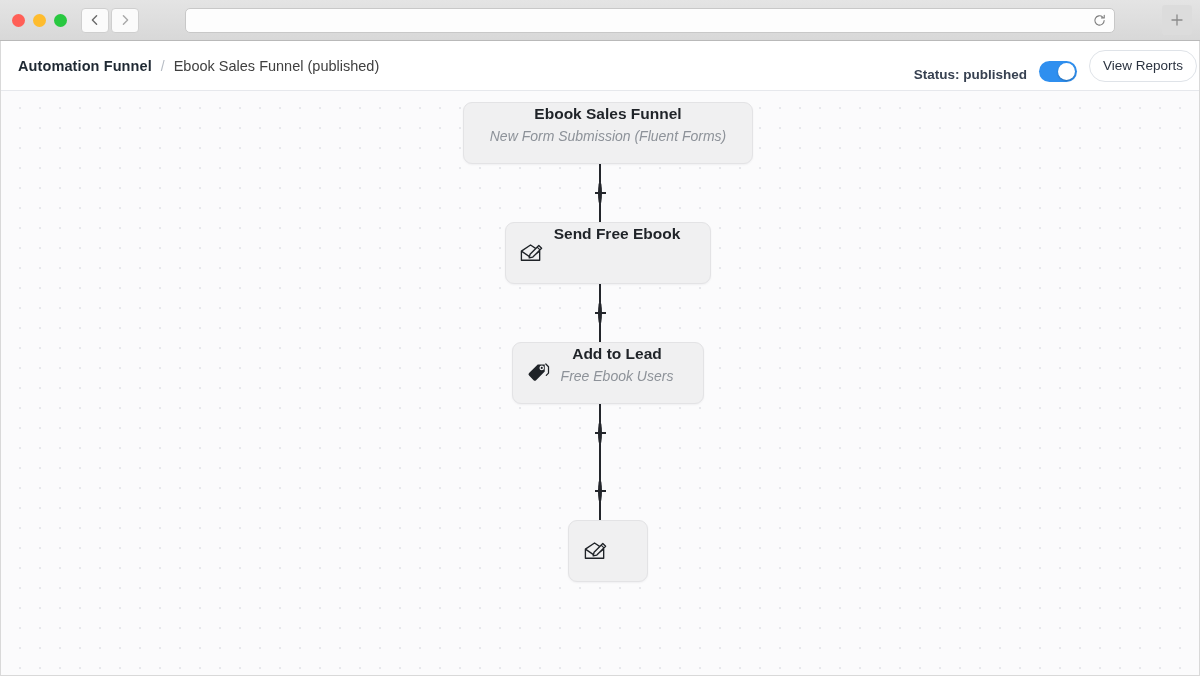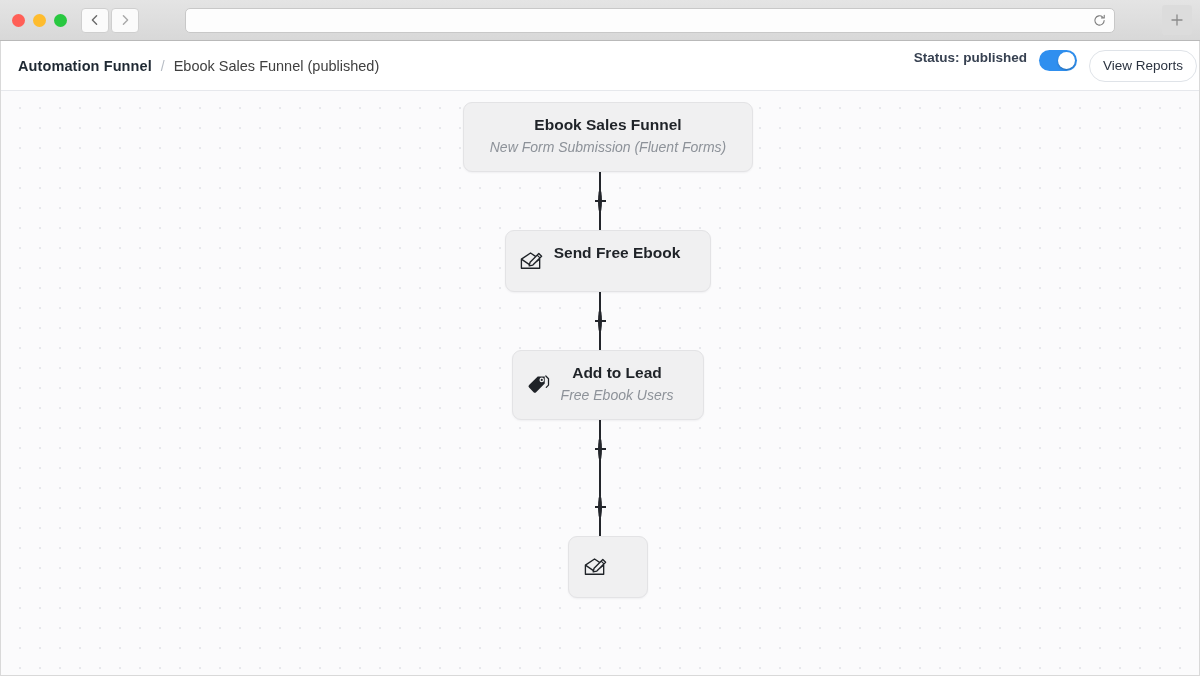--- a/index.html
+++ b/index.html
@@ -87,21 +87,21 @@
     padding: 0 2px 0 17px;
   }
   .breadcrumb { display: flex; align-items: center; gap: 9px; }
   .bc-root {
     font-size: 14.5px; font-weight: bold; color: #1f2933;
     letter-spacing: .1px;
   }
   .bc-sep { font-size: 14px; color: #b6bcc4; }
   .bc-current { font-size: 14.5px; color: #404040; }
 
-  .header-right { margin-left: auto; display: flex; align-items: flex-start; gap: 12px; }
+  .header-right { margin-left: auto; display: flex; align-items: flex-end; gap: 12px; }
   .status-label { font-size: 13.5px; font-weight: bold; color: #374151; }
   .toggle {
     width: 38px; height: 21px;
     border-radius: 11px;
     background: #2f8fef;
     position: relative;
     flex: none;
   }
   .toggle .knob {
     position: absolute; top: 2px; right: 2px;
@@ -136,21 +136,21 @@
 
   .node {
     background: #f0f0f1;
     border: 1px solid #e3e3e5;
     border-radius: 9px;
     box-shadow: 0 1px 2px rgba(16,24,40,.05);
     position: relative;
     z-index: 2;
     display: flex;
     align-items: flex-start;
-    padding: 11px 26px 13px 26px;
+    padding: 0 26px 13px 26px;
     min-height: 62px;
     margin-left: 16px;
   }
   .node .node-icon {
     position: absolute;
     left: 13px; top: 50%;
     transform: translateY(-50%);
     width: 26px; height: 26px;
     display: flex; align-items: center; justify-content: center;
     color: #1f2328;

